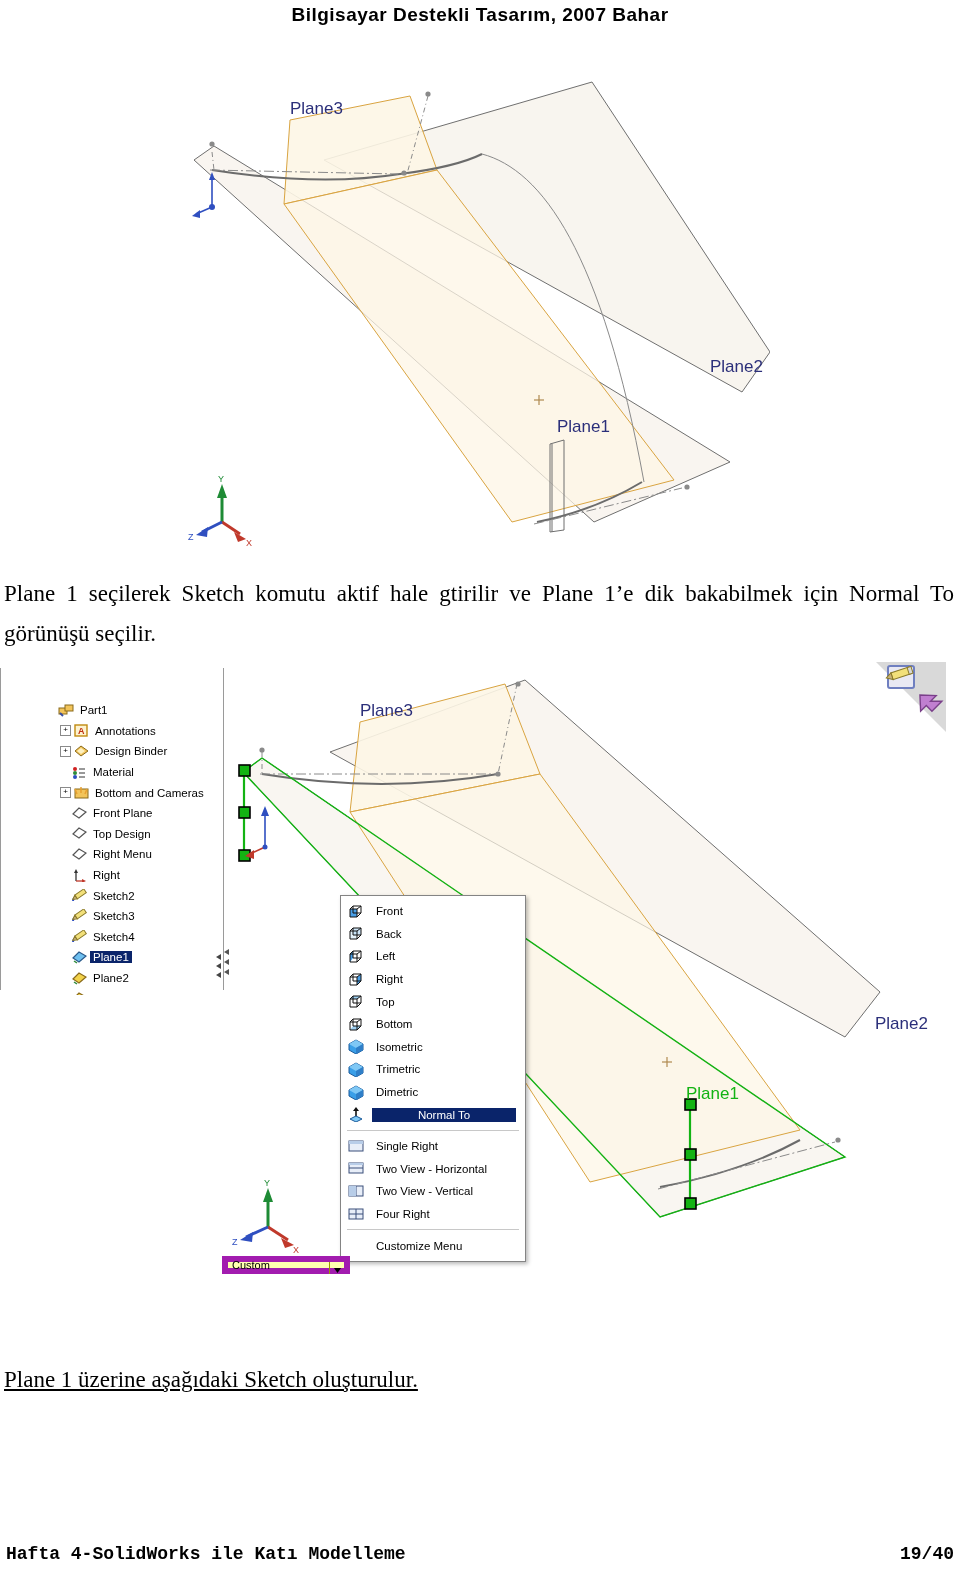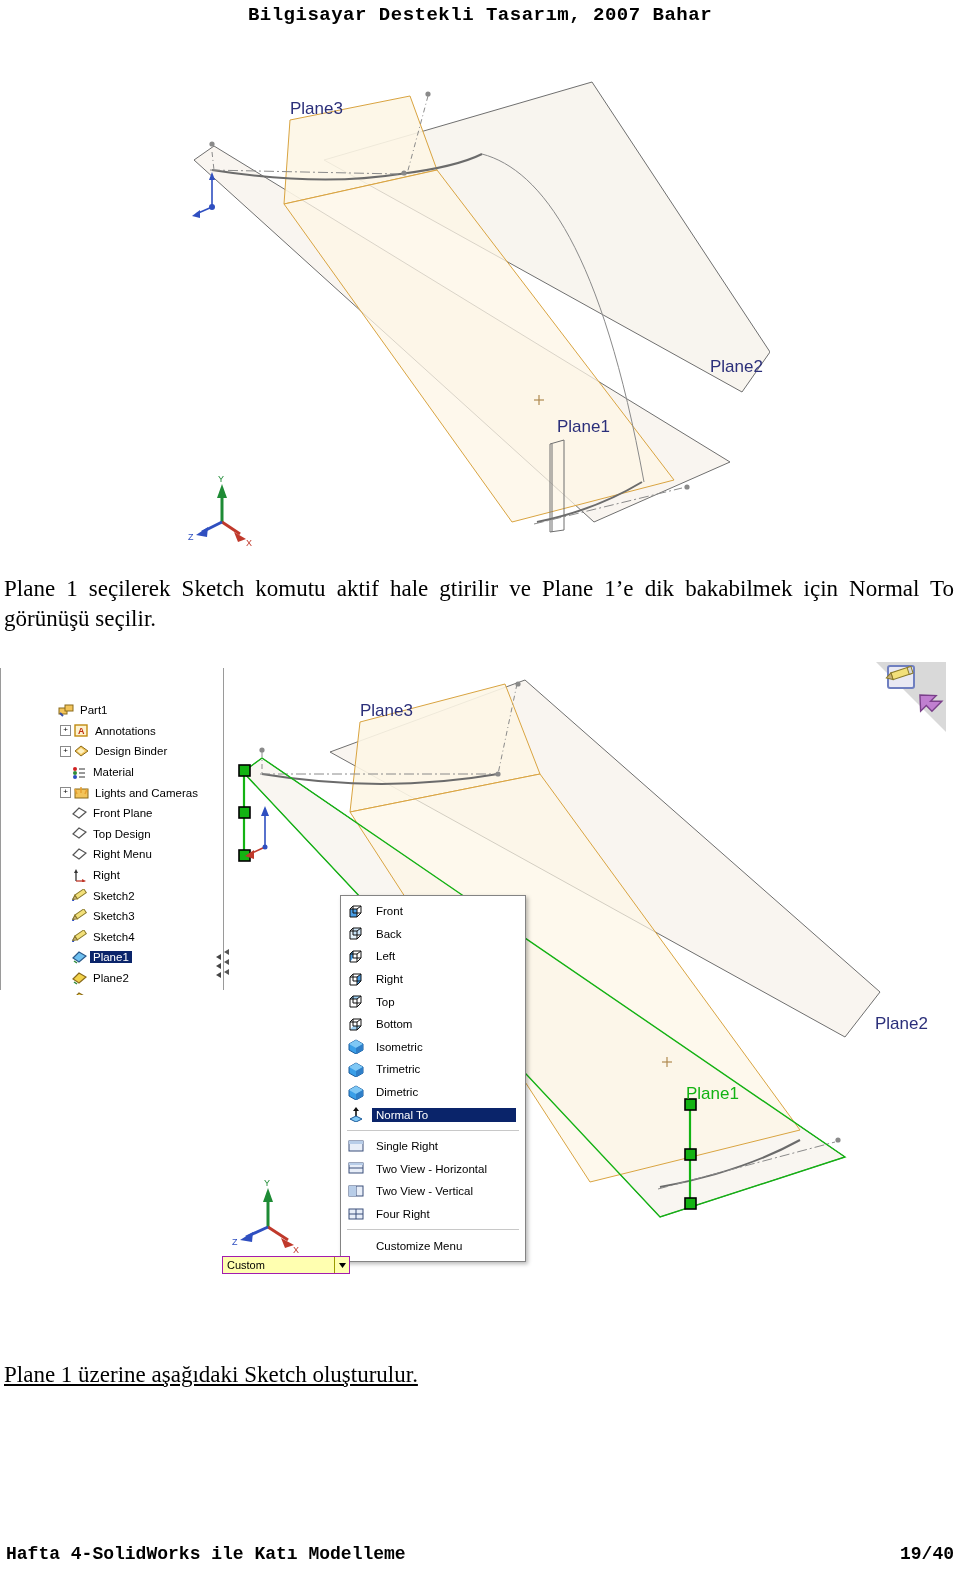--- a/index.html
+++ b/index.html
@@ -6,36 +6,36 @@
   body{
     width:960px;height:1584px;background:#ffffff;
     font-family:"Liberation Serif", serif;
     position:relative;overflow:hidden;
   }
   .page{position:relative;width:960px;height:1584px;}
 
   
   .doc-header{
     position:absolute;left:0;top:0;width:960px;text-align:center;
-    font-family:Liberation Mono, monospace;
+    font-family:Liberation Sans, sans-serif;
     font-weight:bold;font-size:19px;letter-spacing:.5px;color:#000;
     padding-top:4px;
   }
   .doc-footer{
     position:absolute;left:0;top:1544px;width:960px;
     font-family:"Liberation Mono","DejaVu Sans Mono",monospace;
     font-weight:bold;font-size:18px;color:#000;
   }
   .doc-footer .left{position:absolute;left:6px;top:0;white-space:nowrap;}
   .doc-footer .right{position:absolute;right:6px;top:0;}
 
   
   .para{
     position:absolute;font-family:"Liberation Serif",serif;
-    font-size:23px;line-height:30px;color:#000;text-align:justify;
+    font-size:23px;line-height:40px;color:#000;text-align:justify;
   }
   #para-1{left:4px;top:574px;width:950px;}
   #para-2{left:4px;top:1360px;width:800px;text-decoration:underline;}
 
   
   #fig-iso{
     position:absolute;left:182px;top:52px;width:588px;height:500px;
     background:#ffffff;overflow:hidden;
   }
   #fig-iso svg, #fig-sw svg{display:block;}
@@ -99,38 +99,38 @@
   
   .rb-arrows{position:absolute;right:-1px;top:286px;width:8px;}
   .rb-arrows div{width:0;height:0;border-top:3px solid transparent;
     border-bottom:3px solid transparent;border-right:5px solid #444;margin-bottom:3px;}
 
   
   #sw-menu{
     position:absolute;left:340px;top:233px;width:186px;
     background:#ffffff;border:1px solid #848484;
     box-shadow:2px 2px 4px rgba(0,0,0,.28);
-    padding:4px 0 4px 0;box-sizing:border-box;
+    padding:4px 0 4px 0;box-sizing:border-box;text-align:center;
   }
   .menu-item{
     position:relative;height:22.6px;display:flex;align-items:center;
     font-family:"Liberation Sans",sans-serif;font-size:11.5px;color:#000;
     padding-left:2px;
   }
   .menu-item .mi-icon{width:18px;height:16px;margin:0 7px 0 4px;flex:0 0 auto;
     display:flex;align-items:center;justify-content:center;}
   .menu-item .mi-label{padding:1px 4px;}
   .menu-item.sel .mi-label{background:#0a246a;color:#ffffff;
     display:block;width:144px;box-sizing:border-box;}
   .menu-sep{height:1px;background:#c8c8c8;margin:4px 6px 4px 6px;}
 
   
   #sw-custombar{
     position:absolute;left:222px;top:594px;width:128px;height:18px;
-    background:#ffffb0;border:1px solid #a21caf;box-sizing:border-box;
+    background:#ffffb0;border:6px solid #a21caf;box-sizing:border-box;
     font-family:"Liberation Sans",sans-serif;font-size:11px;color:#000;
     display:flex;align-items:center;padding-left:4px;
   }
   #sw-custombar .drop{position:absolute;right:0;top:0;width:14px;height:16px;
     border-left:1px solid #9a9a00;display:flex;align-items:center;justify-content:center;}
 
   
   #sw-confirm{
     position:absolute;right:0px;top:0px;width:80px;height:70px;overflow:hidden;
   }
@@ -389,21 +389,21 @@
             <span style="width:13px;flex:0 0 auto;"></span>
             <span class="tw">
               <span class="tw-box">+</span>
             </span>
             <span class="ti">
               <svg width="15" height="13" viewBox="0 0 15 13">
                 <rect x="1" y="3" width="13" height="9" fill="#f2c45a" stroke="#8a6a1a"></rect>
                 <path d="M7,7 L7,1 M3,8 L1,3 M11,8 L13,3" stroke="#e8a030" stroke-width="1.5"></path>
               </svg>
             </span>
-            <span class="tl">Lights and Cameras</span>
+            <span class="tl">Bottom and Cameras</span>
           </div>
           <div class="tree-row">
             <span style="width:13px;flex:0 0 auto;"></span>
             <span class="tw-spacer"></span>
             <span class="ti">
               <svg width="15" height="13" viewBox="0 0 15 13">
                 <polygon points="7,1 14,5 7,11 1,7" fill="#ffffff" stroke="#555" stroke-width="1.2"></polygon>
               </svg>
             </span>
             <span class="tl">Front Plane</span>

